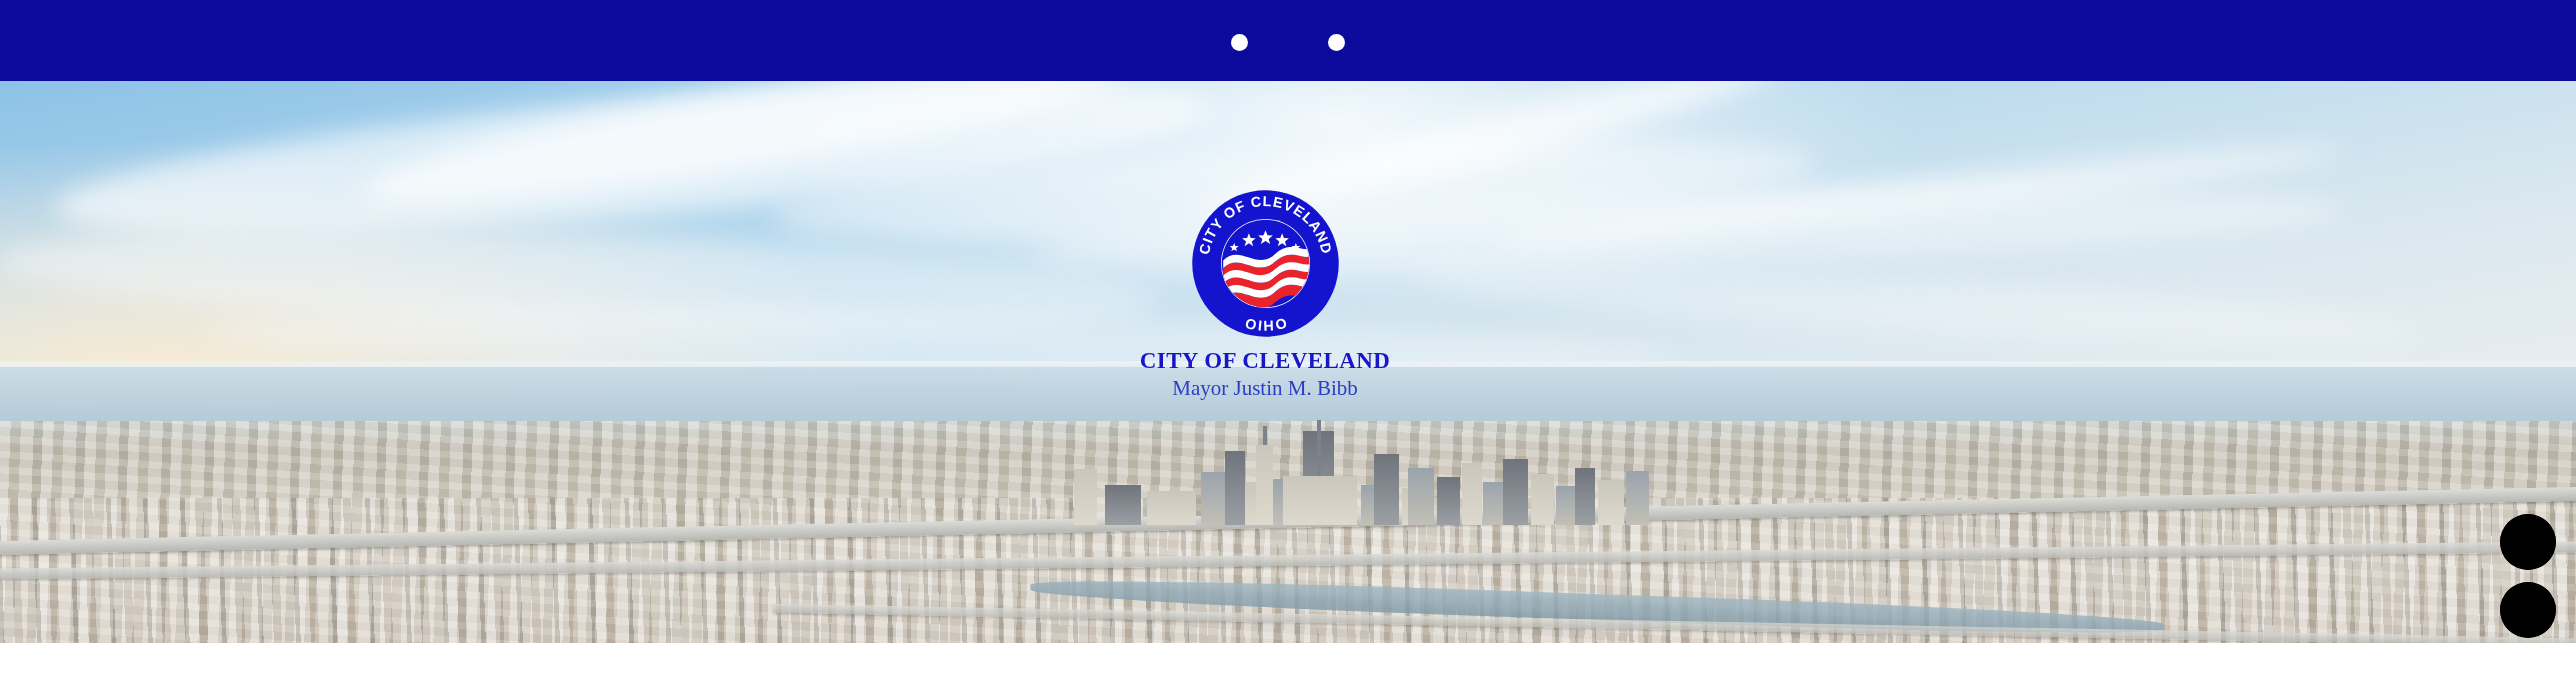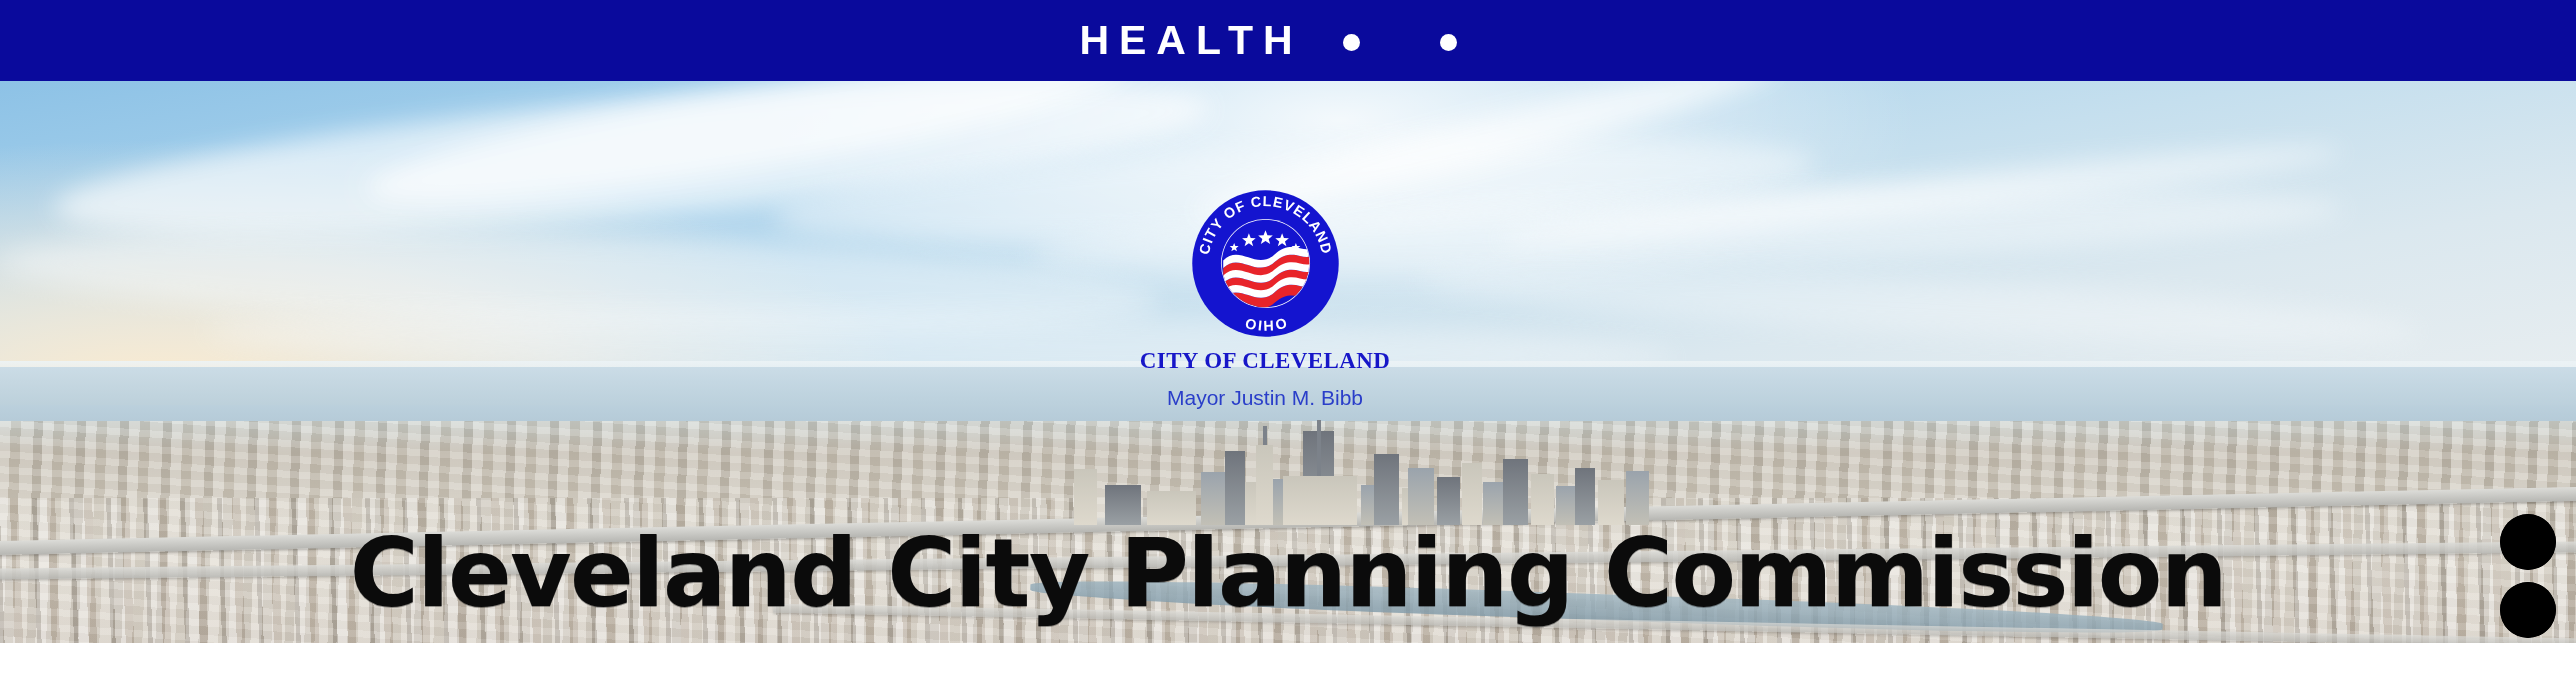--- a/index.html
+++ b/index.html
@@ -101,22 +101,22 @@
   
   #city-seal{ position:absolute; left:1190px; top:107px; width:151px; height:151px; }
   #seal-brand{
     position:absolute; left:1075px; top:267px; width:380px; text-align:center;
   }
   #seal-brand .brand-main{
     color:#1717c8; font-weight:700; font-size:23px; letter-spacing:0.4px;
     font-family:"Liberation Serif", serif;
   }
   #seal-brand .brand-sub{
-    color:#2a3ec9; font-size:21px; margin-top:12px;
-    font-family:Liberation Sans, sans-serif; font-weight:400;
+    color:#2a3ec9; font-size:21px; margin-top:2px;
+    font-family:Liberation Serif, serif; font-weight:400;
   }
 
   
   #hero-title{
     position:absolute; left:0; top:446px; width:2576px; text-align:center;
     color:#0b0b0b; font-weight:700; font-size:94px; letter-spacing:-1.5px;
     font-family:"DejaVu Sans", sans-serif; line-height:1; white-space:nowrap;
     text-shadow:0 0.8px 0 rgba(0,0,0,.35);
   }
 
@@ -130,21 +130,20 @@
 
   
   #photo-footer{ position:absolute; left:0; top:643px; width:2576px; height:39px; background:#fff; }
 </style>
 </head>
 <body>
 
 <div id="page">
 
   <div id="tagline-banner">
-    <span class="tl-word">HEALTH</span>
     <span class="tl-dot"></span>
     <span class="tl-dot"></span>
   </div>
 
   <div id="hero-photo">
 
     <div class="sky"></div>
     <div class="cloud c1"></div>
     <div class="cloud c2"></div>
     <div class="cloud c3"></div>
@@ -228,21 +227,20 @@
           <path d="M44 136 C 66 114, 88 150, 112 128 C 134 108, 150 126, 160 120 L160 130 C 150 136, 134 118, 112 138 C 88 160, 66 124, 44 146 Z" fill="#ffffff"></path>
         </g>
       </svg>
     </div>
 
     <div id="seal-brand">
       <div class="brand-main">CITY OF CLEVELAND</div>
       <div class="brand-sub">Mayor Justin M. Bibb</div>
     </div>
 
-    <div id="hero-title">Cleveland City Planning Commission</div>
 
     <div id="social-rail">
 
       <div class="social-btn">
         <svg viewBox="0 0 72 72">
           <path fill="#000" fill-rule="evenodd" d="M36 0a36 36 0 1 0 0 72 36 36 0 0 0 0-72z
                    M21 29.5c0-3 2.5-5.5 5.5-5.5h19c3 0 5.5 2.5 5.5 5.5v13c0 3-2.5 5.5-5.5 5.5h-19c-3 0-5.5-2.5-5.5-5.5z"></path>
           <path fill="#000" d="M32.5 30.5 L43 36 L32.5 41.5 Z"></path>
         </svg>
       </div>

